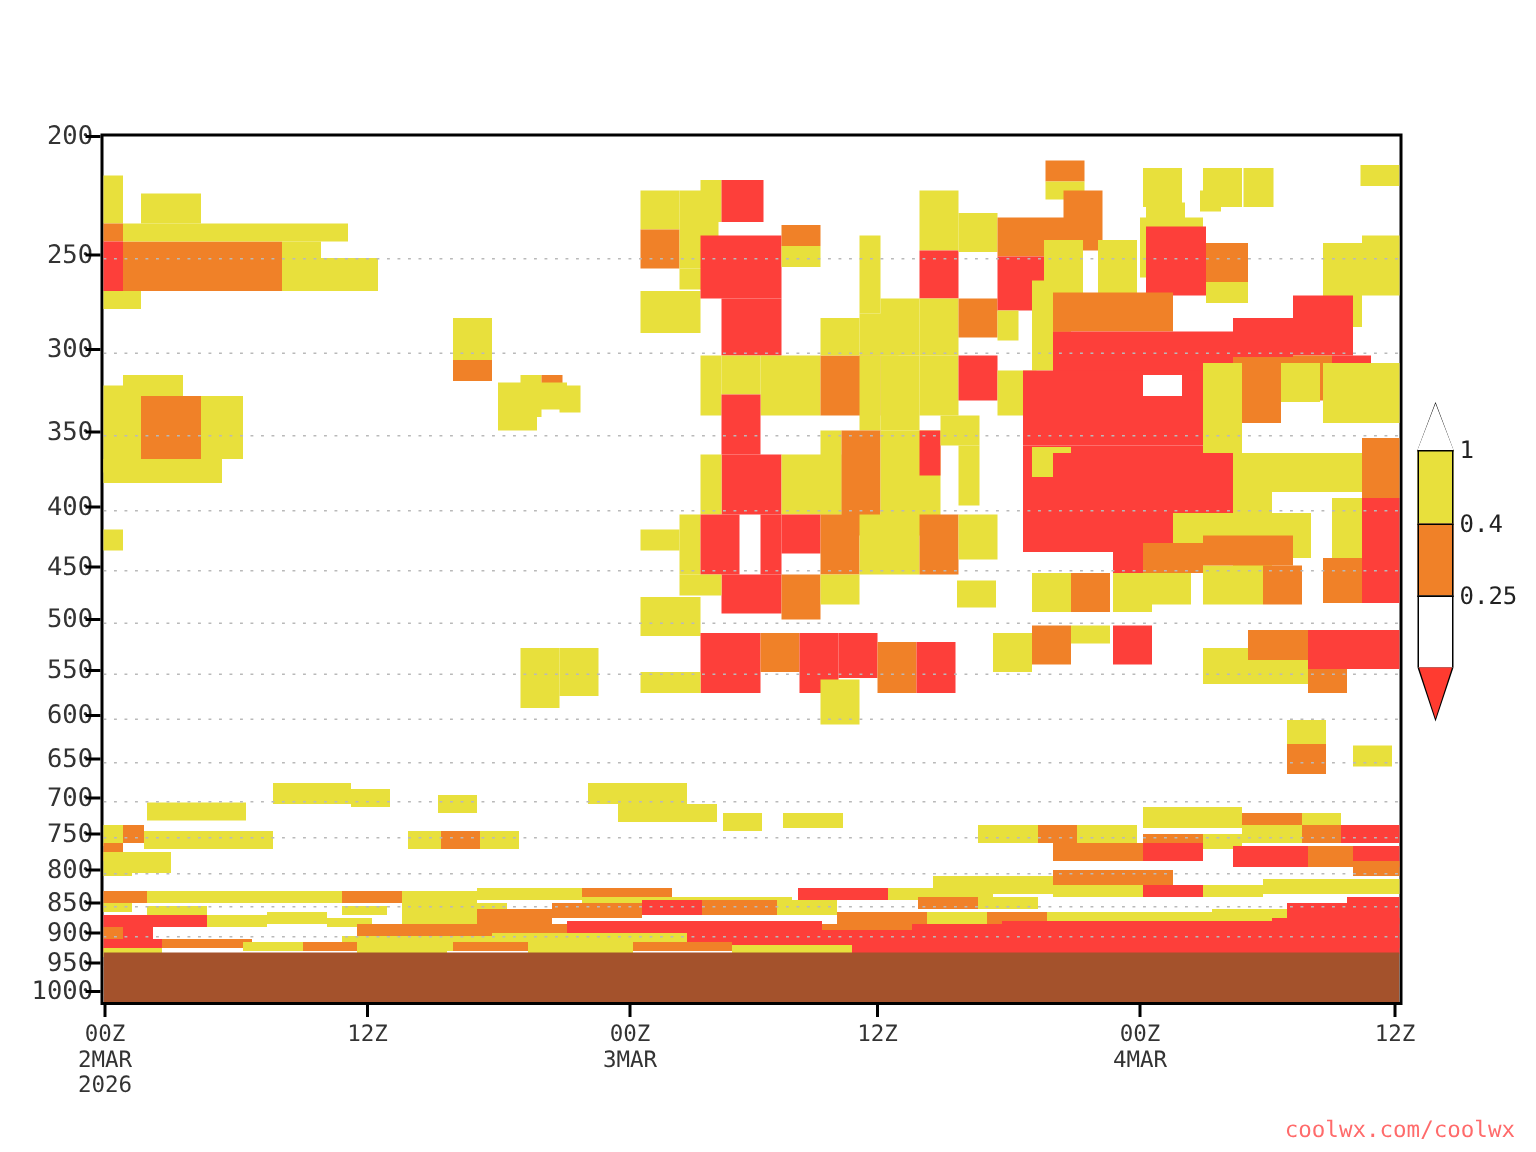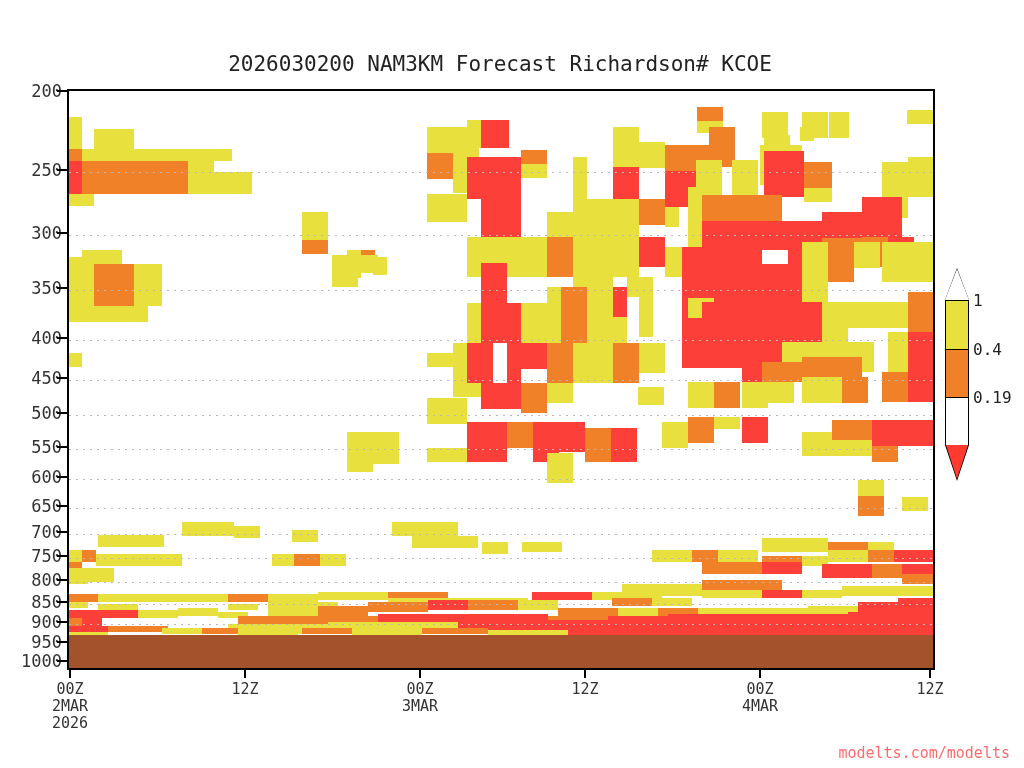--- a/index.html
+++ b/index.html
@@ -53,21 +53,20 @@
                border-top:36px solid #000;}
   .cb-arrow-dn{position:absolute;left:1px;top:145px;width:0;height:0;
                border-left:11px solid transparent;border-right:11px solid transparent;
                border-top:34px solid #ff3b30;}
 </style>
 </head>
 <body>
 
 <div id="root">
 
-  <div class="title">2026030200 NAM3KM Forecast Richardson# KCOE</div>
 
   <div id="plot">
     <div id="cells">
         <div class="cell" style="left: -1px; top: 26px; width: 14px; height: 32px; background: rgb(232, 224, 60);"></div>
         <div class="cell" style="left: -1px; top: 58px; width: 14px; height: 12px; background: rgb(240, 129, 40);"></div>
         <div class="cell" style="left: -1px; top: 70px; width: 14px; height: 33px; background: rgb(253, 63, 58);"></div>
         <div class="cell" style="left: -1px; top: 103px; width: 26px; height: 12px; background: rgb(232, 224, 60);"></div>
         <div class="cell" style="left: 13px; top: 70px; width: 106px; height: 33px; background: rgb(240, 129, 40);"></div>
         <div class="cell" style="left: 13px; top: 58px; width: 150px; height: 12px; background: rgb(232, 224, 60);"></div>
         <div class="cell" style="left: 25px; top: 38px; width: 40px; height: 20px; background: rgb(232, 224, 60);"></div>
@@ -424,32 +423,32 @@
       <div class="xtickmark" style="left: 420px;"></div>
       <div class="xlab" style="left: 585px; top: 681px;">12Z</div>
       <div class="xtickmark" style="left: 585px;"></div>
       <div class="xlab" style="left: 760px; top: 681px;">00Z
 4MAR</div>
       <div class="xtickmark" style="left: 760px;"></div>
       <div class="xlab" style="left: 930px; top: 681px;">12Z</div>
       <div class="xtickmark" style="left: 930px;"></div>
     </div>
 
-  <div class="watermark">modelts.com/modelts</div>
+  <div class="watermark">coolwx.com/coolwx</div>
 
   <div id="cbar">
     <div class="cb-arrow-up-o"></div>
     <div class="cb-arrow-up"></div>
     <div class="cb-arrow-dn-o"></div>
     <div class="cb-arrow-dn"></div>
   <div class="cb-seg" style="top: 0px; height: 49px; background: rgb(232, 224, 60);"></div>
       <div class="cb-line" style="top: 0px;"></div>
       <div class="cb-lab" style="top: 0px;">1</div>
       <div class="cb-seg" style="top: 49px; height: 48px; background: rgb(240, 129, 40);"></div>
       <div class="cb-line" style="top: 49px;"></div>
       <div class="cb-lab" style="top: 49px;">0.4</div>
       <div class="cb-seg" style="top: 97px; height: 48px; background: transparent;"></div>
       <div class="cb-line" style="top: 97px;"></div>
-      <div class="cb-lab" style="top: 97px;">0.19</div>
+      <div class="cb-lab" style="top: 97px;">0.25</div>
       <div class="cb-line" style="top: 97px;"></div>
     </div>
 
 </div>
 
 </body></html>

